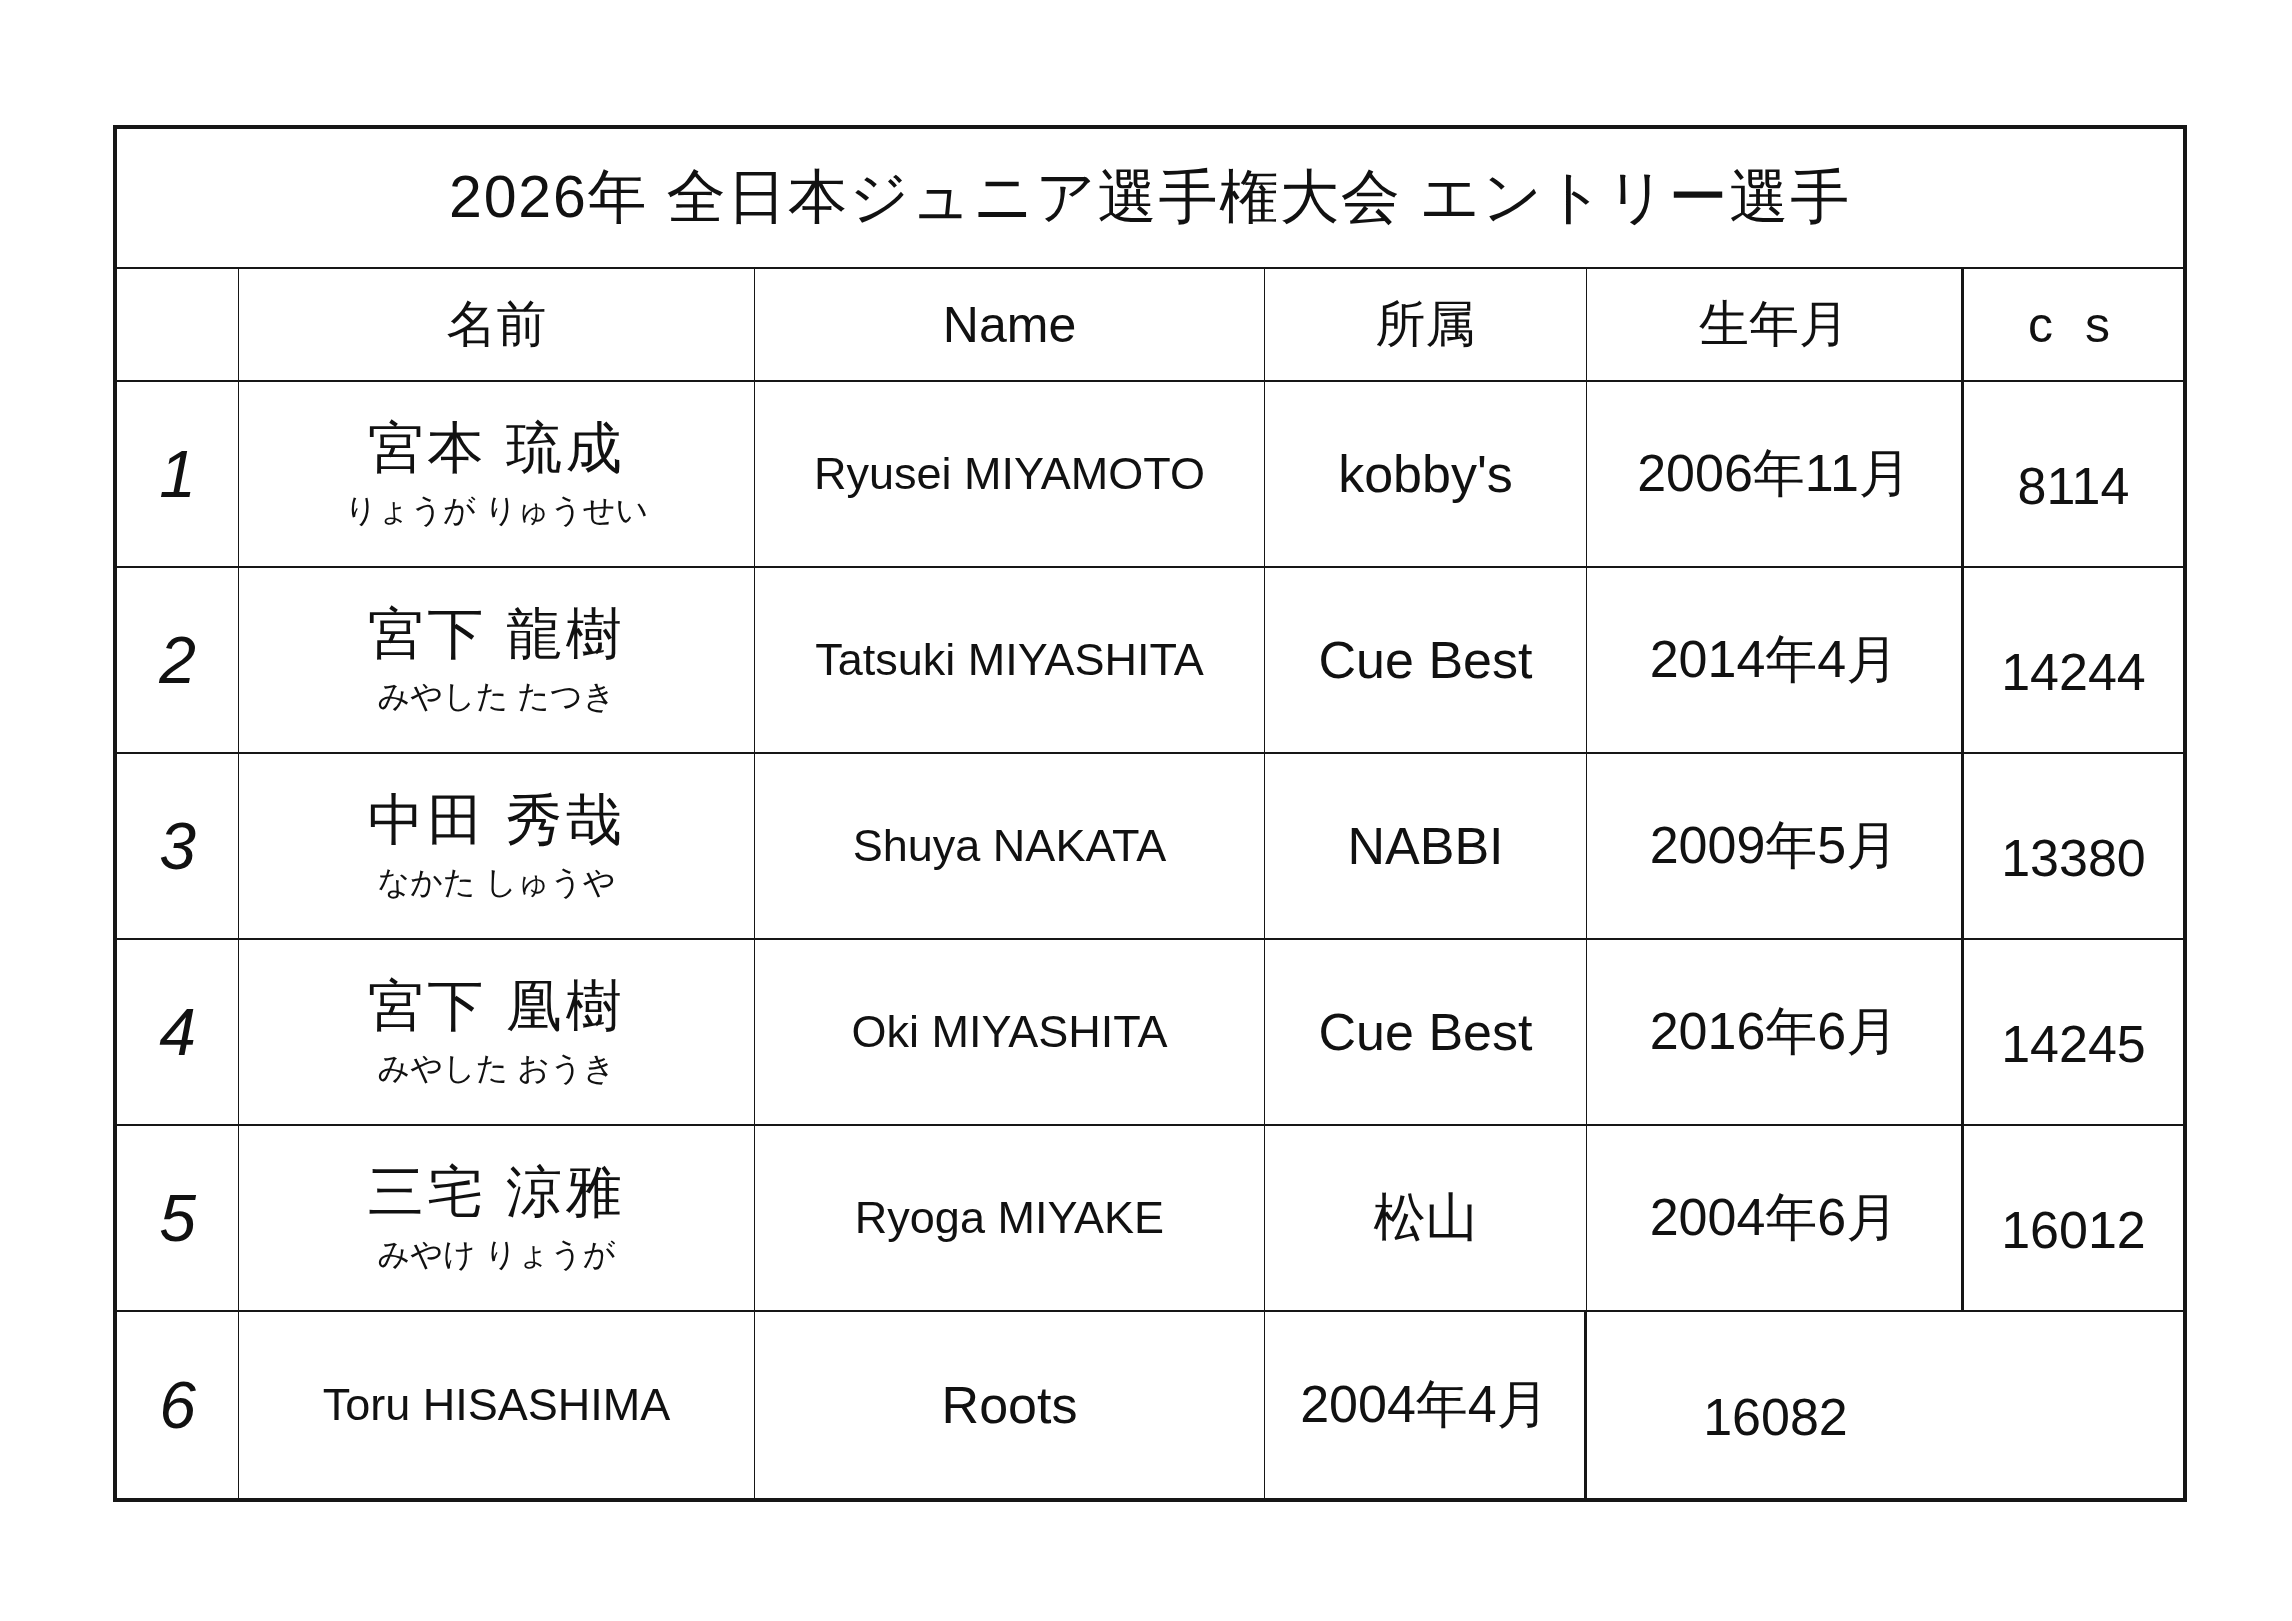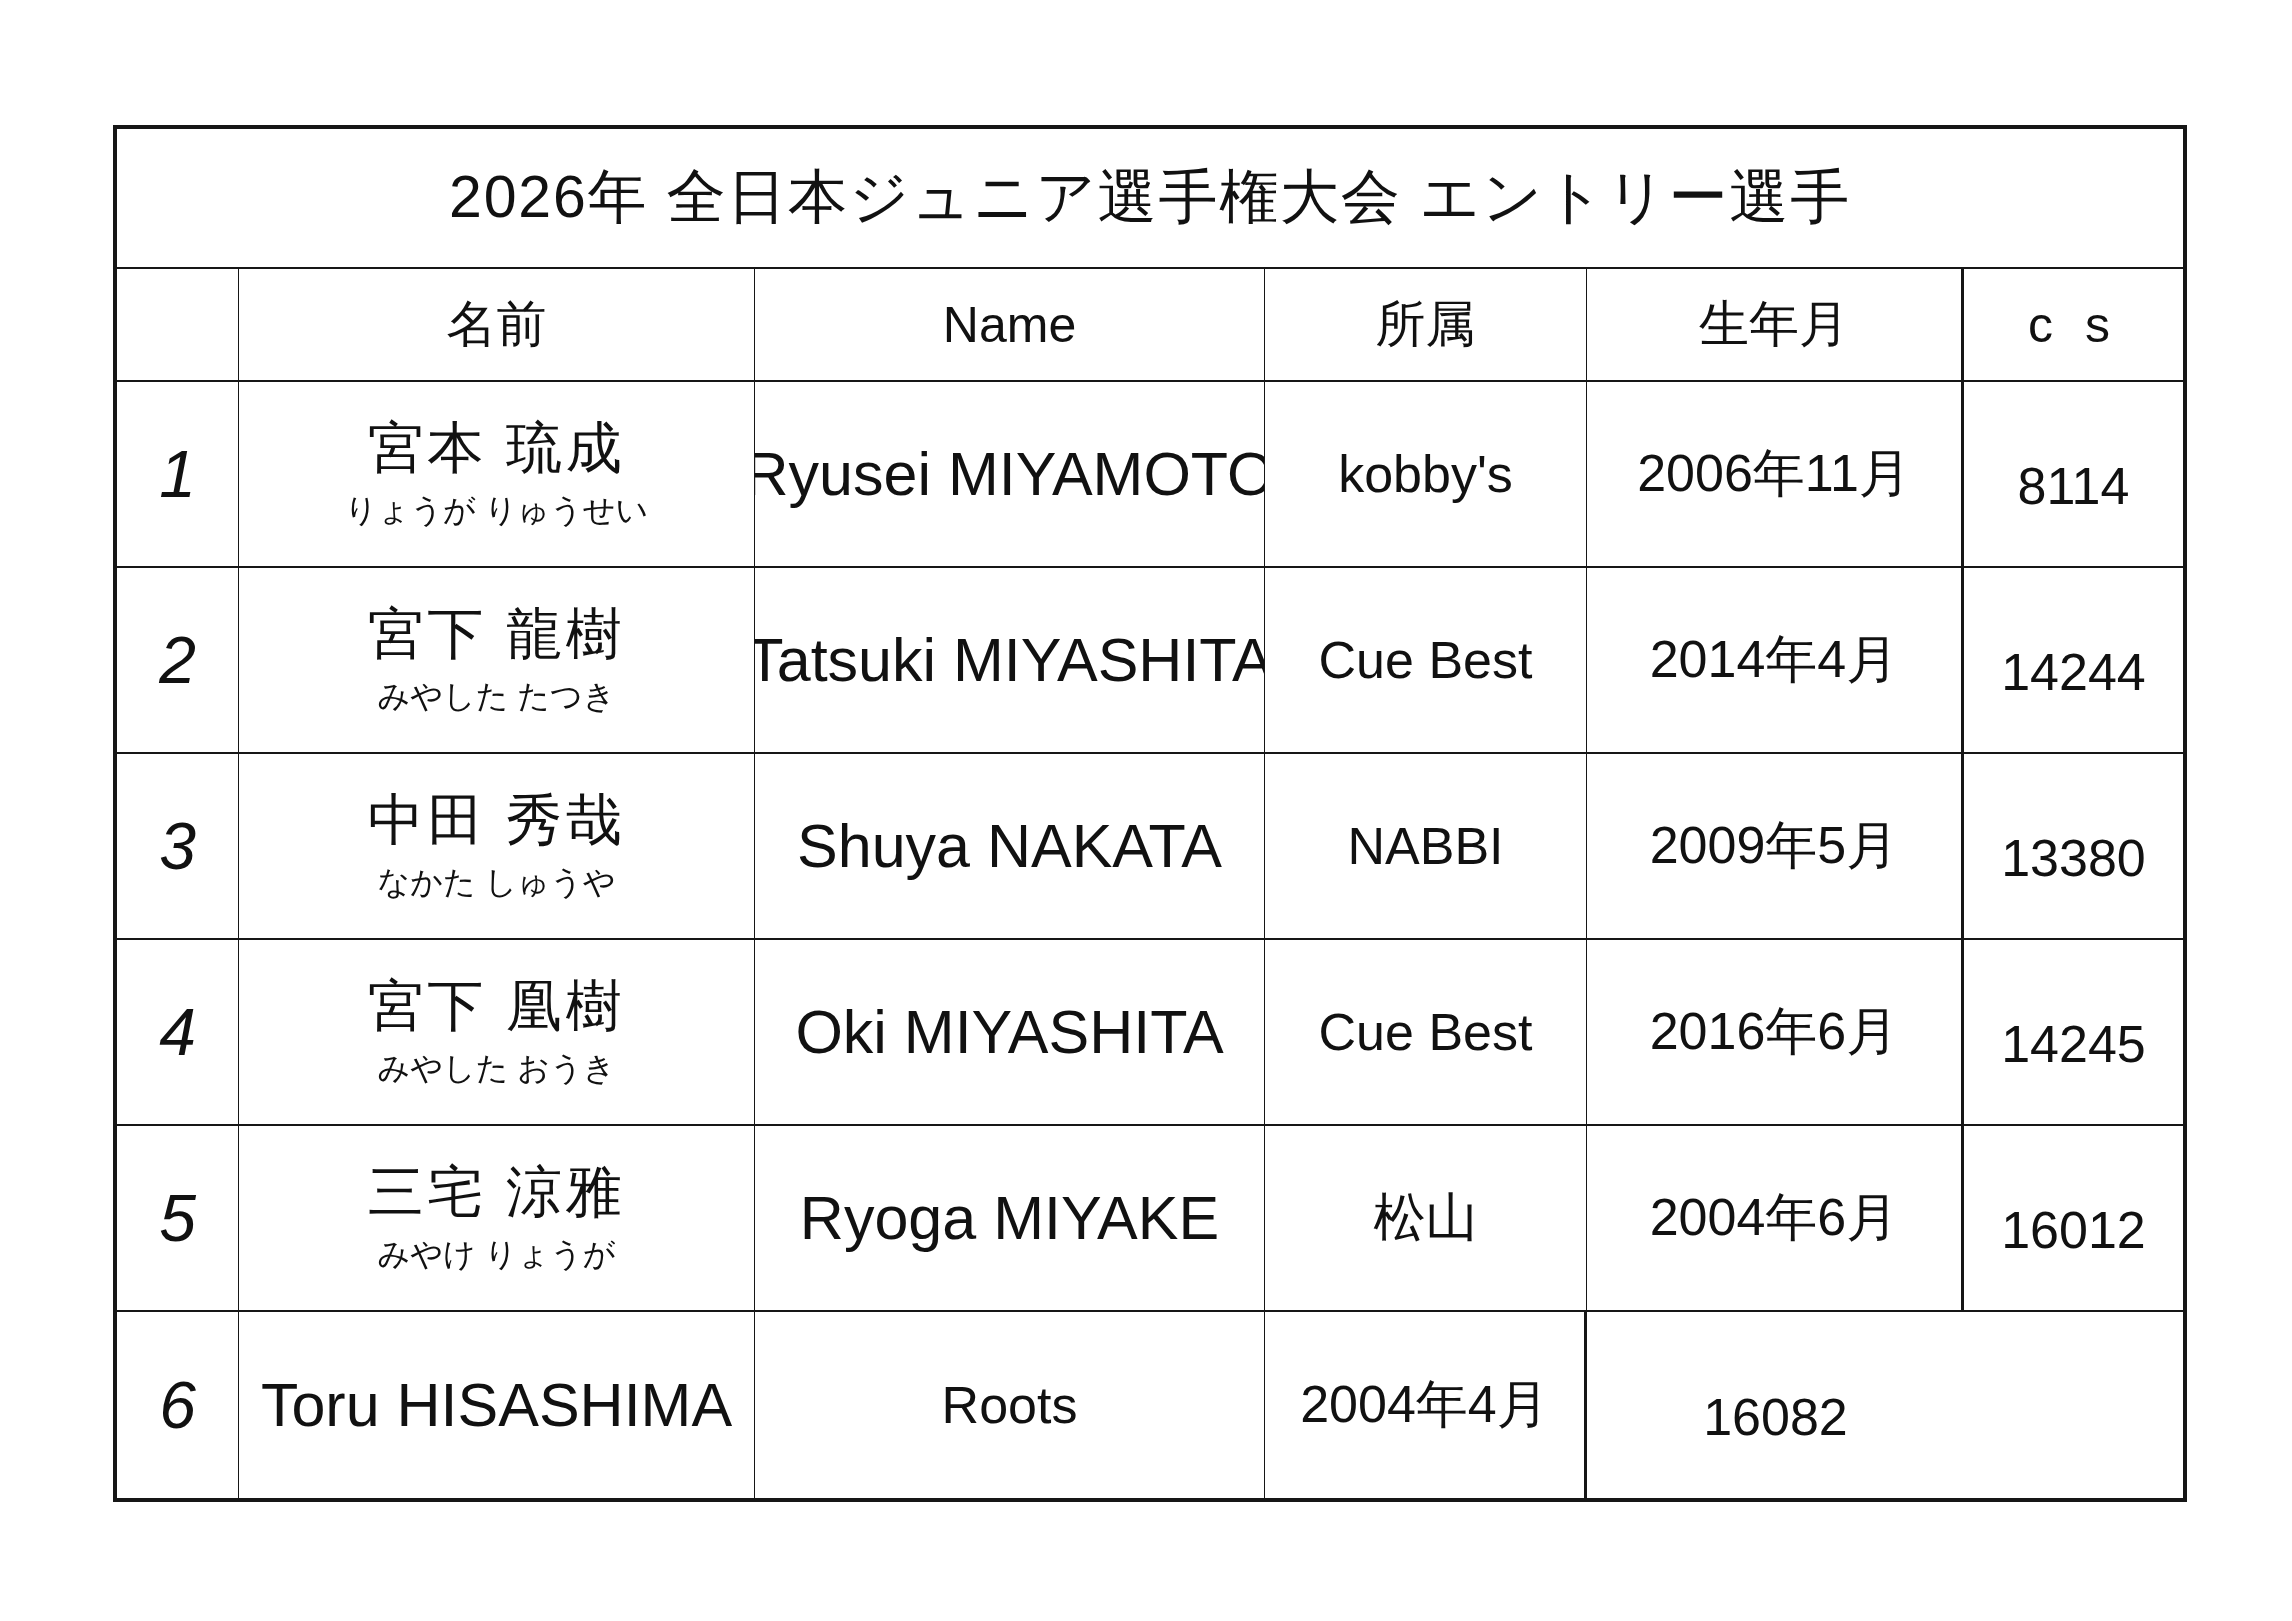--- a/index.html
+++ b/index.html
@@ -60,21 +60,21 @@
   }
   .kanji {
     font-size: 56px;
     line-height: 1.05;
     letter-spacing: 3.6px;
   }
   .furigana {
     font-size: 32px;
     line-height: 1;
   }
-  .romaji-cell { font-size: 61px; }
+  .romaji-cell { font-size: 45px; }
   .affil-cell  { font-size: 52px; }
   .birth-cell  { font-size: 52px; }
   .cs-cell     { font-size: 52px; margin-top: 24px; }
 </style>
 </head>
 <body>
 
 <div class="page">
   <div class="entry-table">
 

